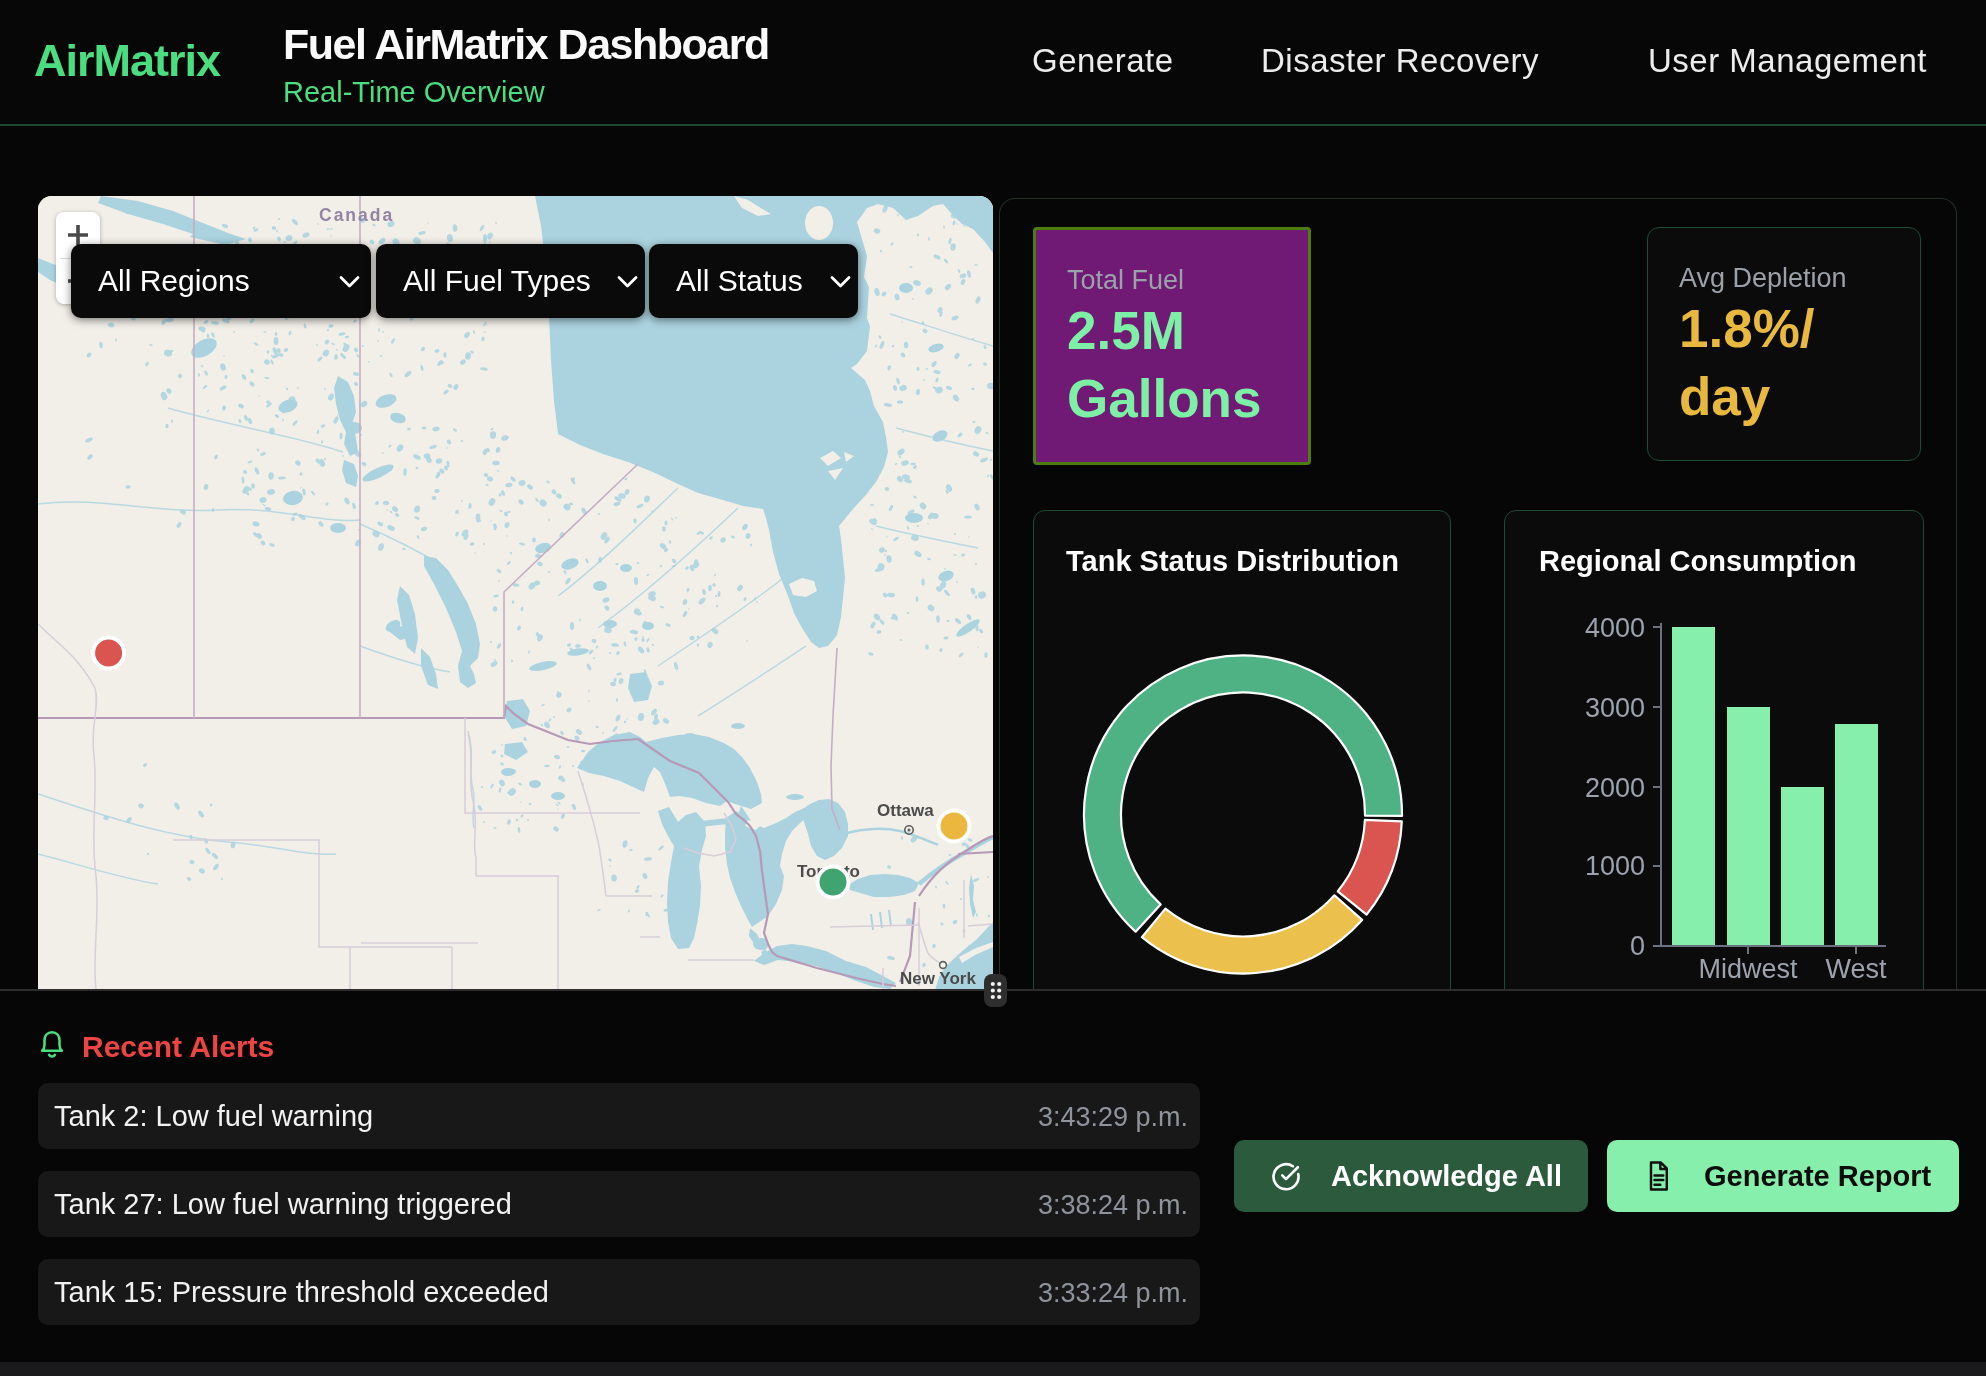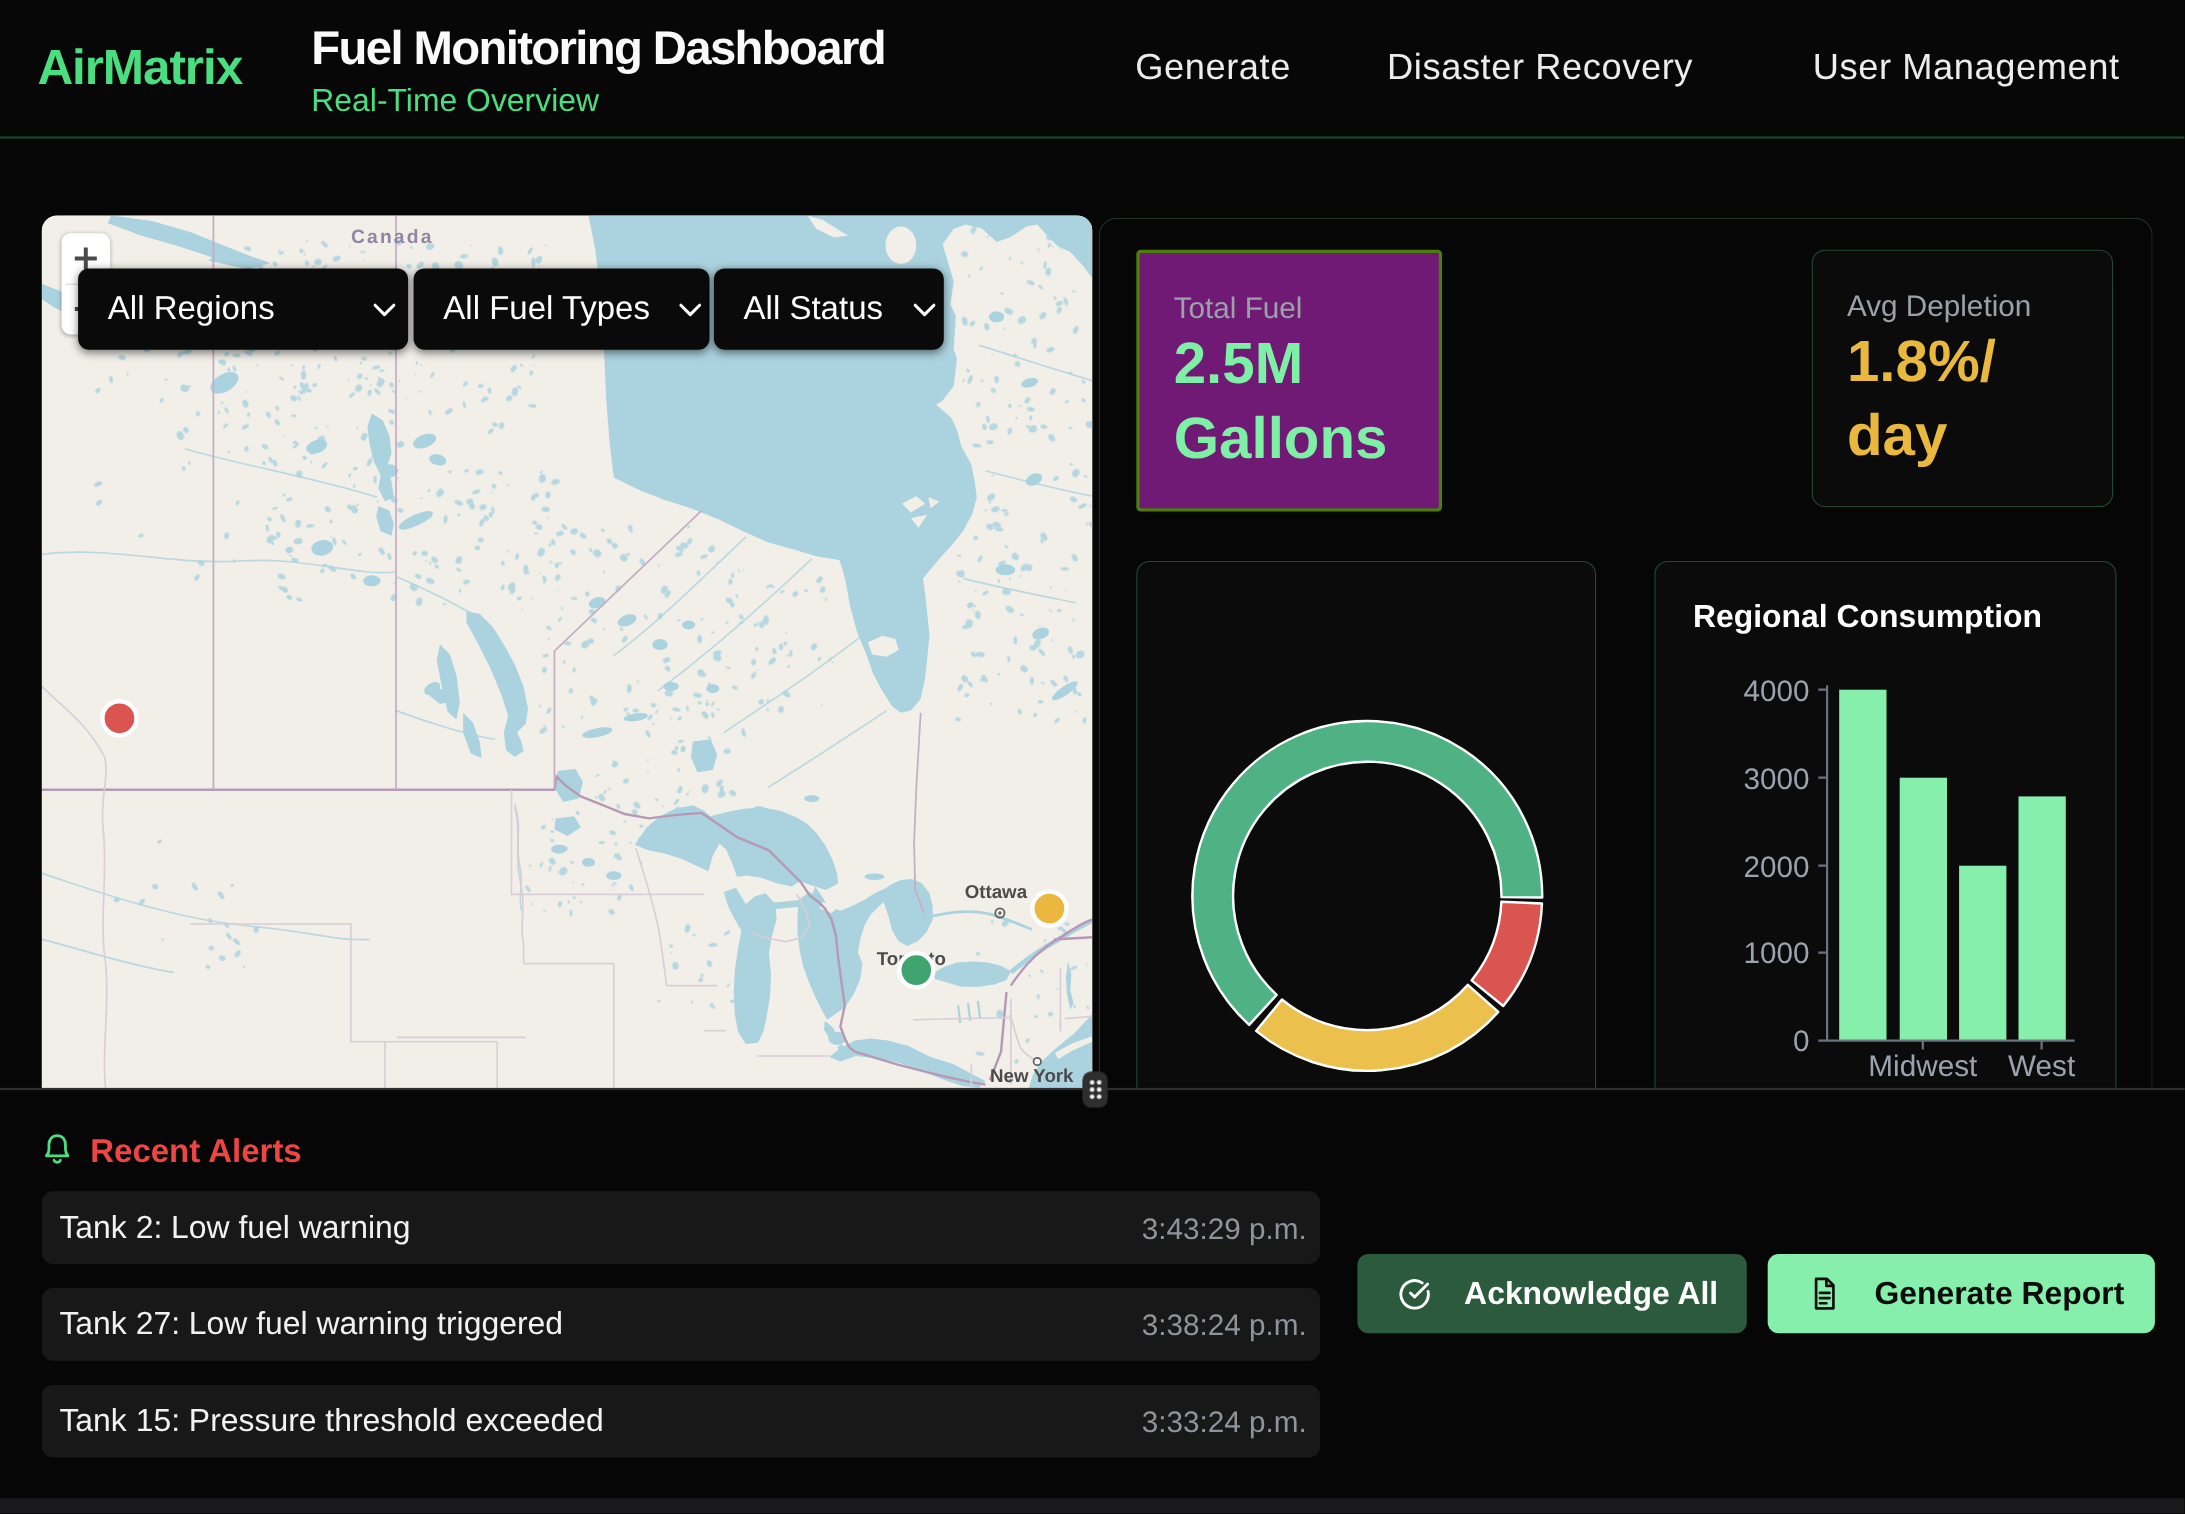--- a/index.html
+++ b/index.html
@@ -4,21 +4,21 @@
 <style>
   html,body{margin:0;padding:0}
   body{width:1986px;height:1376px;background:#060606;font-family:"Liberation Sans",sans-serif;position:relative;overflow:hidden}
   .abs{position:absolute}
 </style>
 </head>
 <body>
 
 <div class="abs" style="left:0;top:0;width:1986px;height:124px;background:#070707;border-bottom:2px solid #1d4731">
   <div class="abs" style="left:34px;top:35px;font-size:45px;font-weight:bold;color:#4ade80;letter-spacing:-1px">AirMatrix</div>
-  <div class="abs" style="left:283px;top:20px;font-size:43px;font-weight:bold;color:#fafafa;letter-spacing:-1.5px">Fuel Monitoring Dashboard</div>
+  <div class="abs" style="left:283px;top:20px;font-size:43px;font-weight:bold;color:#fafafa;letter-spacing:-1.5px">Fuel AirMatrix Dashboard</div>
   <div class="abs" style="left:283px;top:76px;font-size:29px;color:#4ade80">Real-Time Overview</div>
   <div class="abs" style="left:1032px;top:42px;font-size:33px;color:#ececec;letter-spacing:0.5px">Generate</div>
   <div class="abs" style="left:1261px;top:42px;font-size:33px;color:#ececec;letter-spacing:0.5px">Disaster Recovery</div>
   <div class="abs" style="left:1648px;top:42px;font-size:33px;color:#ececec;letter-spacing:0.5px">User Management</div>
 </div>
 
 <div class="abs" style="left:38px;top:196px;width:955px;height:794px;border-radius:14px 14px 0 0;overflow:hidden;background:#f2efe9">
 <svg width="955" height="794" viewBox="0 0 955 794">
 <rect width="955" height="794" fill="#f2efe9"></rect>
 <path d="M497,0 L503,30 L507,62 L510,95 L511,121 L513,165 L516,205 L520,238 L542,249 L565,258 L590,266 L615,276 L640,288 L660,297 L685,304 L705,310 L725,313 L728,322 L731,334 L735,356 L741,378 L750,400 L756,417 L764,432 L773,446 L781,452 L790,450 L796,443 L799,439 L803,421 L805,402 L807,382 L805,362 L803,343 L801,330 L806,324 L815,313 L827,300 L838,286 L846,271 L850,256 L848,241 L845,226 L836,210 L832,195 L827,184 L813,172 L819,168 L829,155 L832,130 L829,122 L831,91 L826,81 L829,60 L819,26 L829,12 L840,8 L855,12 L868,24 L880,20 L895,10 L905,8 L912,16 L924,28 L935,33 L947,46 L955,57 L955,0 Z" fill="#abd3df"></path>
@@ -1002,20 +1002,21 @@
   <div class="abs" style="left:33px;top:28px;width:272px;height:232px;background:#701a75;border:3px solid #4d7c0f;border-radius:4px">
     <div class="abs" style="left:31px;top:35px;font-size:27px;color:#9aa1a9">Total Fuel</div>
     <div class="abs" style="left:31px;top:67px;font-size:53px;font-weight:bold;color:#7ef0a5;line-height:68px">2.5M<br>Gallons</div>
   </div>
   <div class="abs" style="left:647px;top:28px;width:272px;height:232px;background:#0b0b0b;border:1px solid #204a34;border-radius:12px">
     <div class="abs" style="left:31px;top:35px;font-size:27px;color:#9aa1a9">Avg Depletion</div>
     <div class="abs" style="left:31px;top:67px;font-size:53px;font-weight:bold;color:#e9b93f;line-height:68px">1.8%/<br>day</div>
   </div>
 
   <div class="abs" style="left:33px;top:311px;width:416px;height:560px;background:#0b0b0b;border:1px solid #204a34;border-radius:12px">
+    <div class="abs" style="left:32px;top:34px;font-size:29px;font-weight:bold;color:#fff">Tank Status Distribution</div>
     <svg class="abs" style="left:0;top:0" width="415" height="480" viewBox="0 0 415 480">
       <g stroke="#ffffff" stroke-width="2.2" stroke-linejoin="round">
         <path d="M101.6,420.7 A159,159 0 1 1 368.0,304.9 L331.0,304.6 A122,122 0 1 0 126.6,393.4 Z" fill="#4eb284"></path>
         <path d="M367.8,310.4 A159,159 0 0 1 332.6,403.6 L303.8,380.3 A122,122 0 0 0 330.9,308.8 Z" fill="#da5450"></path>
         <path d="M328.1,408.9 A159,159 0 0 1 107.9,426.2 L131.4,397.6 A122,122 0 0 0 300.4,384.3 Z" fill="#ecc04c"></path>
       </g>
     </svg>
   </div>
 
   <div class="abs" style="left:504px;top:311px;width:418px;height:560px;background:#0b0b0b;border:1px solid #204a34;border-radius:12px">

